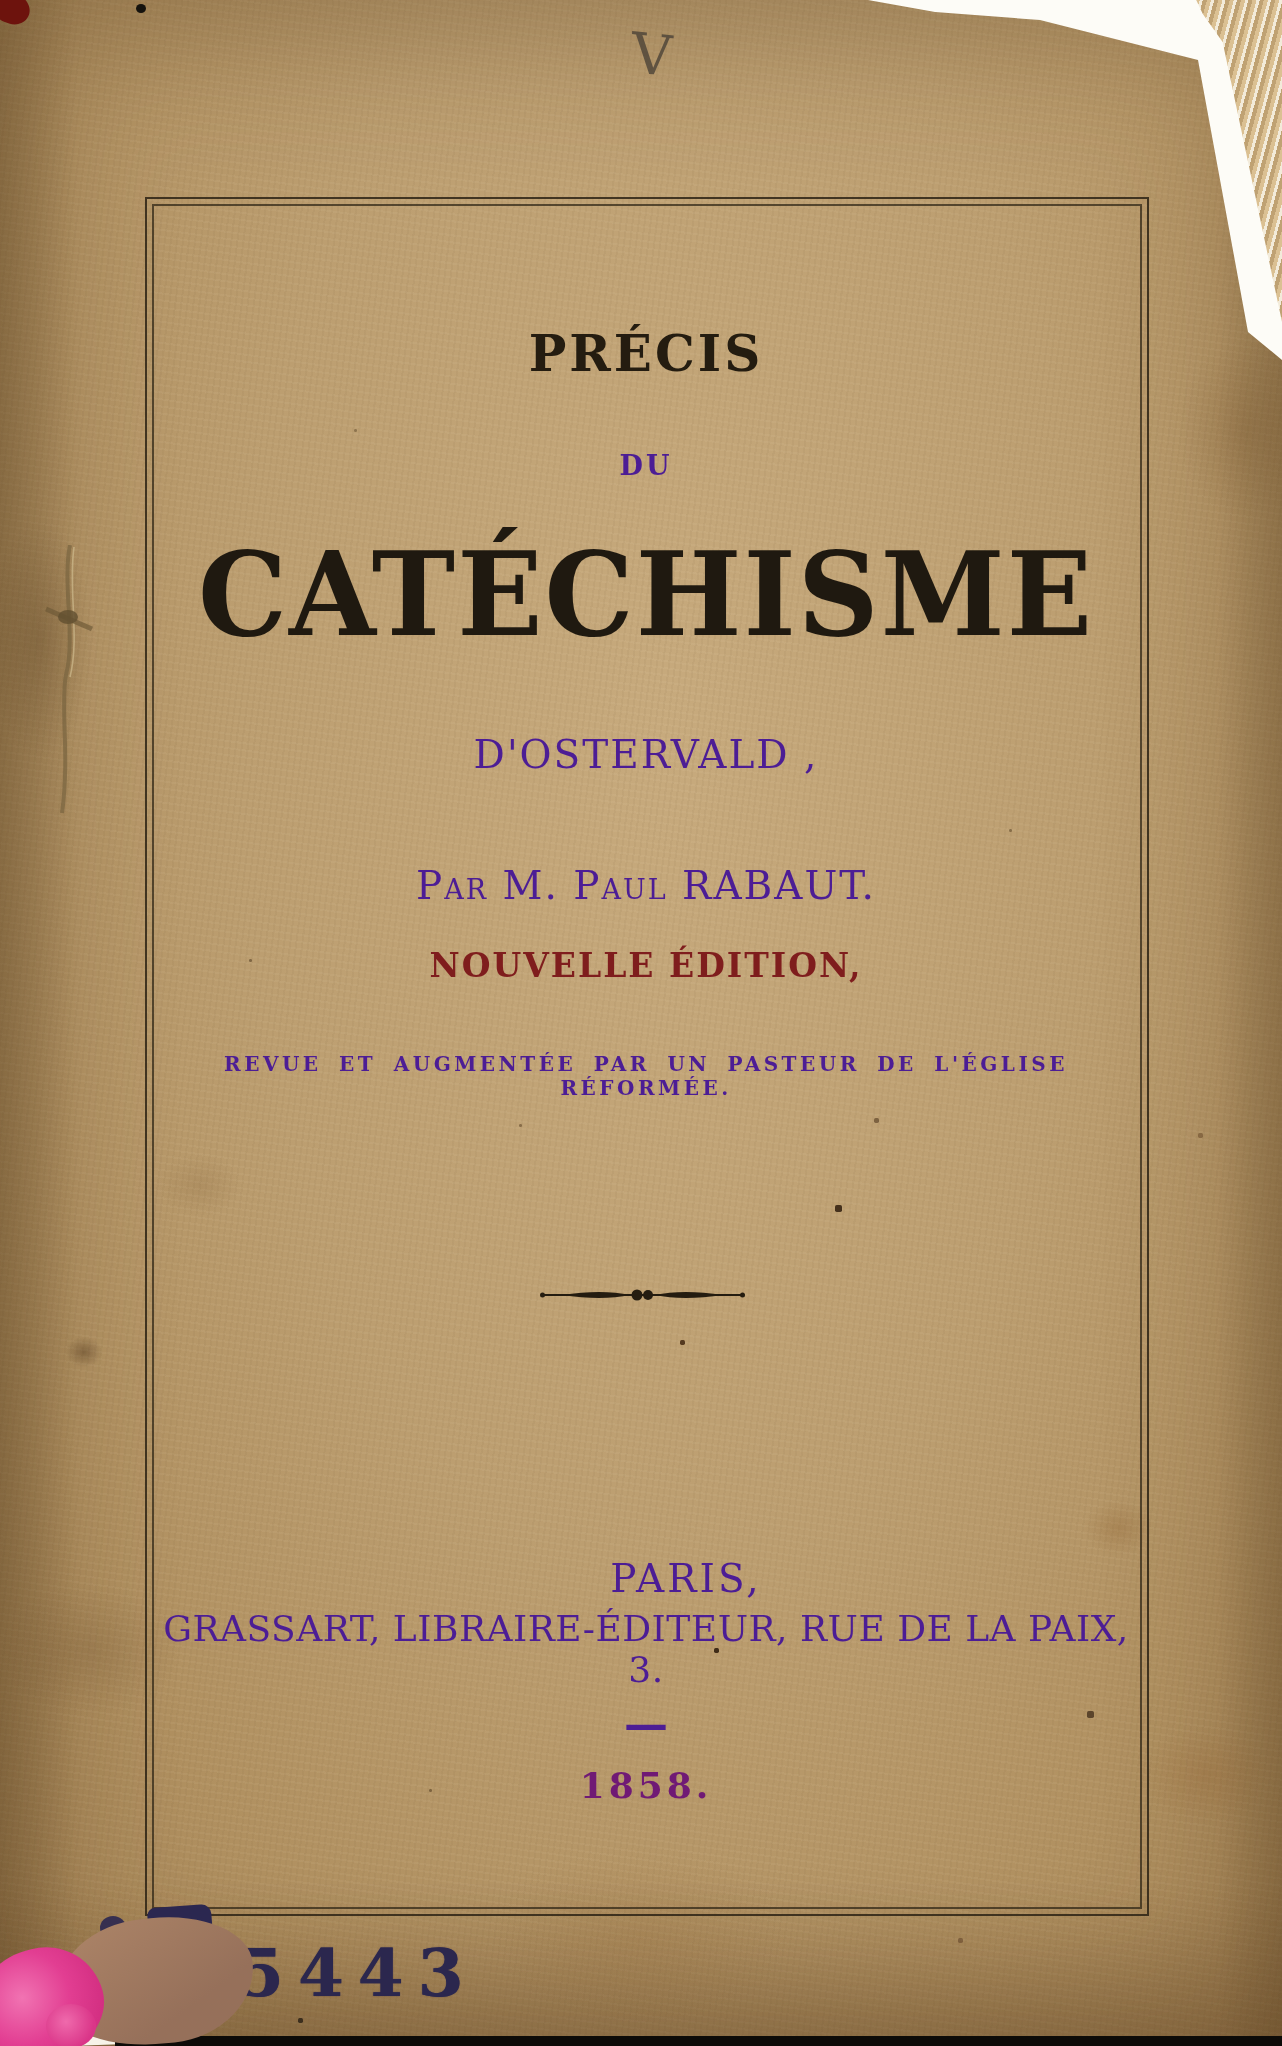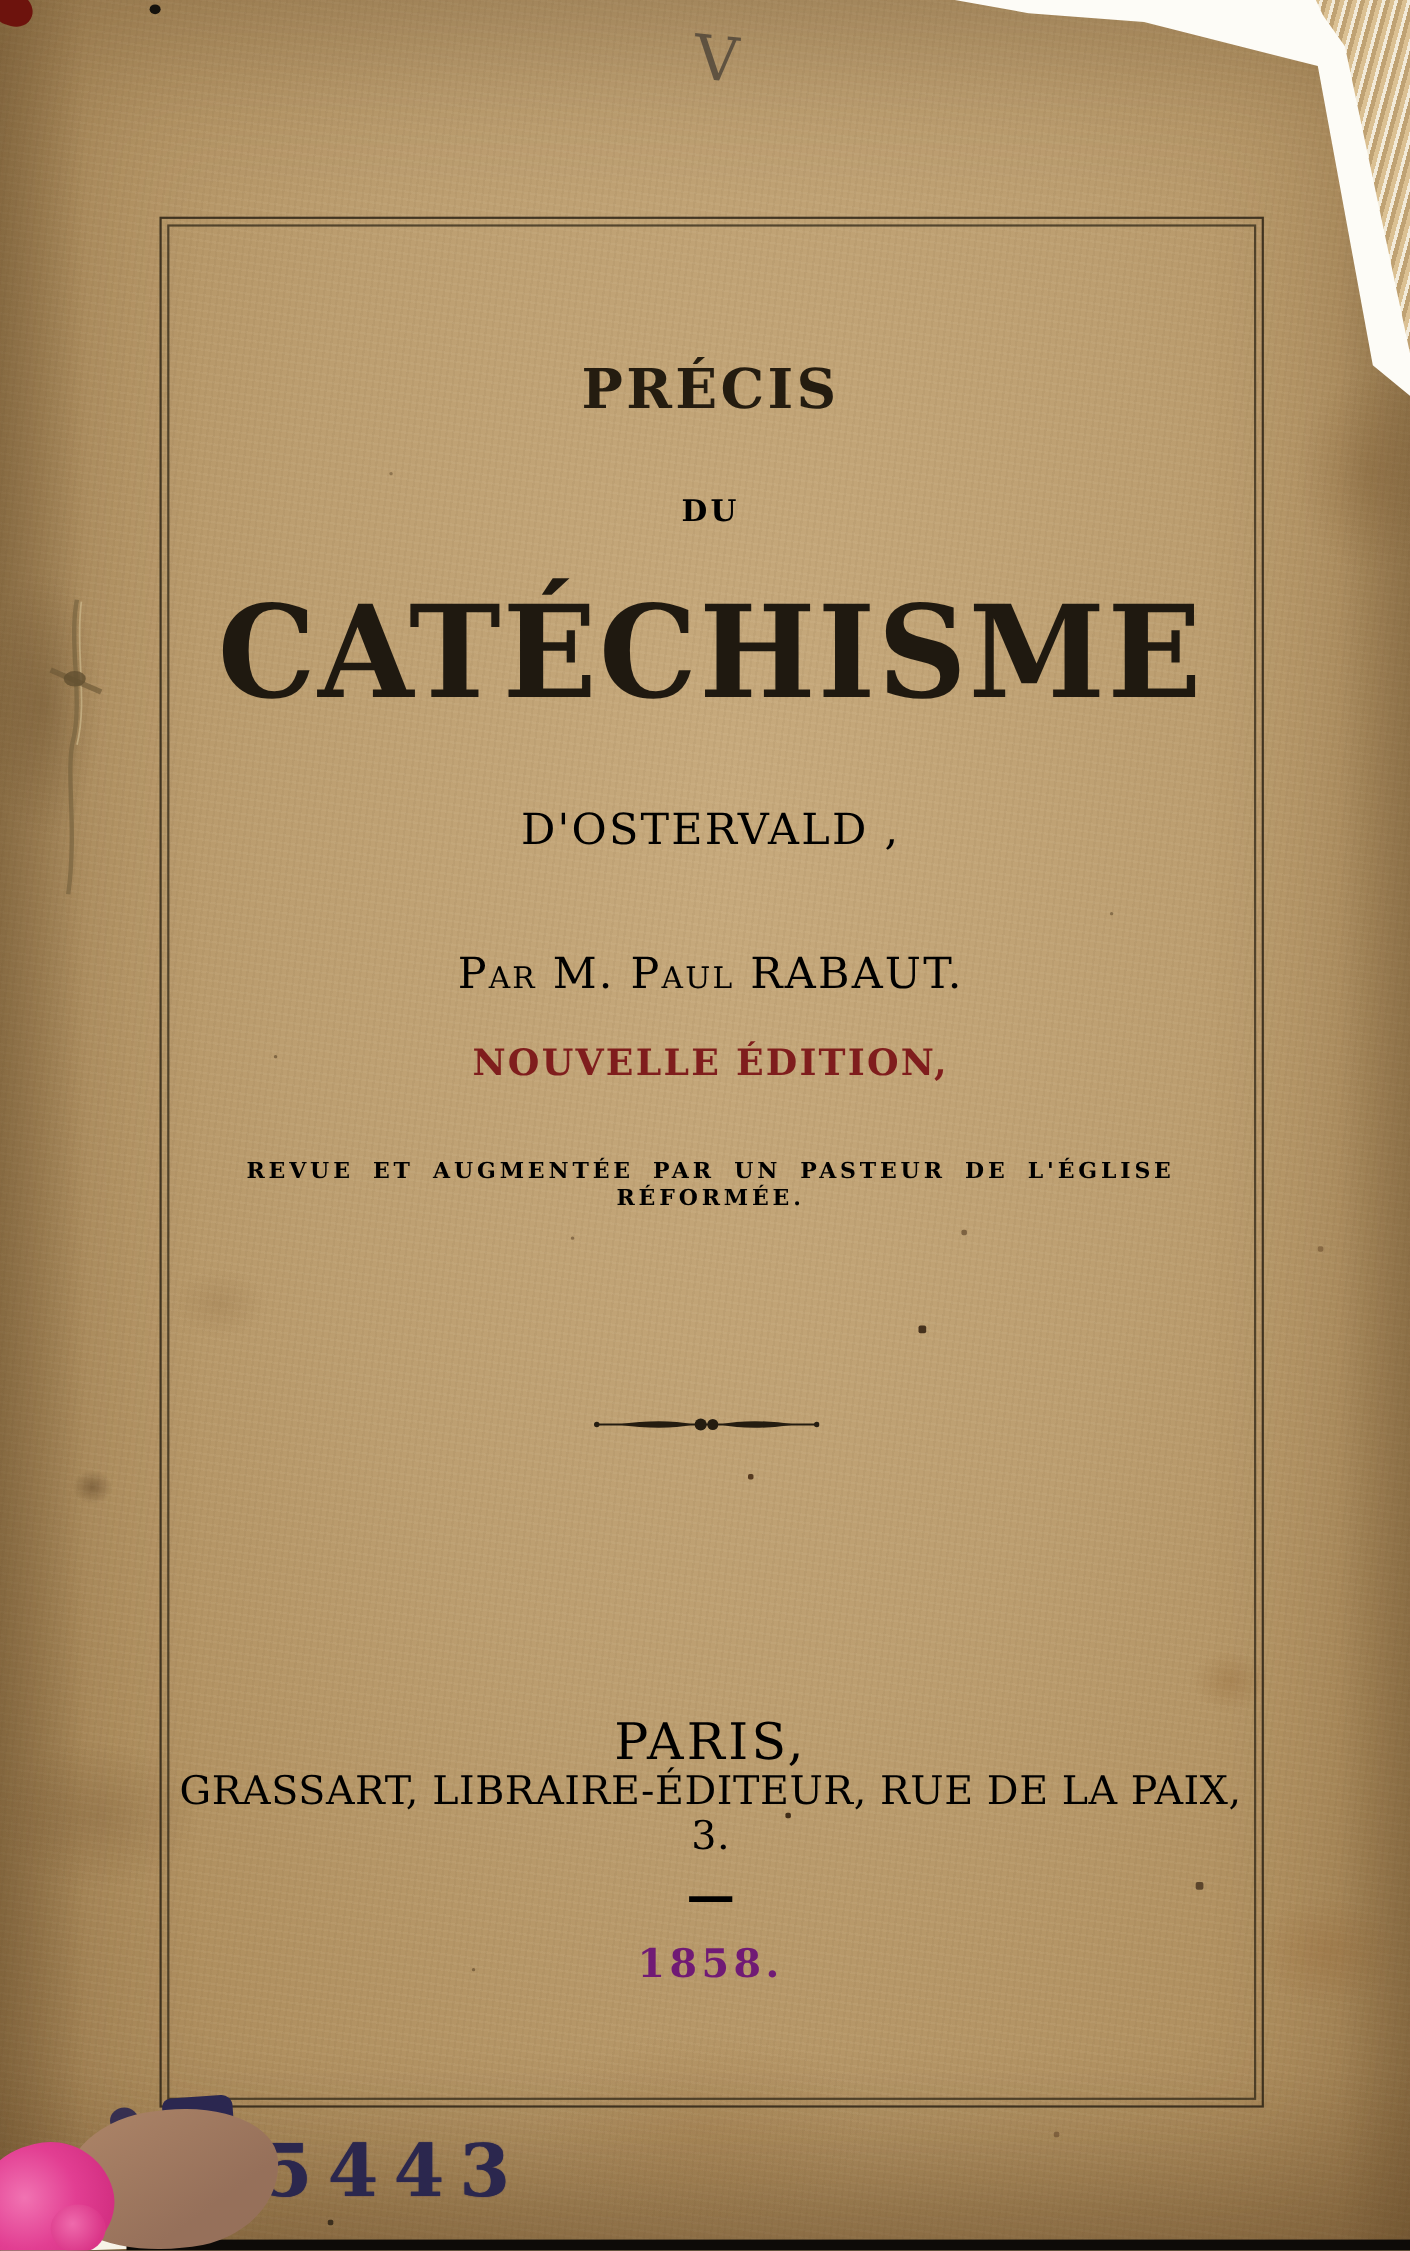--- a/index.html
+++ b/index.html
@@ -30,29 +30,29 @@
       1090px 1714px 0 3px rgba(70,50,30,.8),876px 1120px 0 2px rgba(80,55,30,.6),
       300px 2020px 0 2px #3a2f20,520px 1125px 0 1px rgba(80,55,30,.5),250px 960px 0 1px rgba(70,50,25,.5),
       1010px 830px 0 1px rgba(70,50,25,.45),430px 1790px 0 1px rgba(70,50,25,.5),
       960px 1940px 0 2px rgba(90,60,35,.5),1200px 1135px 0 2px rgba(100,70,40,.5),
       355px 430px 0 1px rgba(70,50,25,.4),905px 555px 0 1px rgba(70,50,25,.4);}
   
   .frame{position:absolute;left:145px;top:197px;width:1000px;height:1715px;
          border:2px solid rgba(43,34,20,.85);}
   .frame-inner{position:absolute;inset:5px;border:2px solid rgba(43,34,20,.72);}
   
-  .t{position:absolute;left:145px;width:1002px;text-align:center;color:#000000;z-index:3;}
+  .t{position:absolute;left:145px;width:1002px;text-align:center;color:#4c1d95;z-index:3;}
   .series{top:324px;font-size:50px;font-weight:700;letter-spacing:3px;color:#241c10;}
   .du{top:450px;font-size:27px;font-weight:700;letter-spacing:3px;}
   .main-title{top:528px;font-size:112px;font-weight:700;letter-spacing:2px;color:#1f1910;transform:scaleY(1.04);}
   .subtitle{top:732px;font-size:39px;letter-spacing:2px;}
   .byline{top:836px;font-size:39px;font-variant:small-caps;letter-spacing:2px;margin-top:27px;}
   .edition{top:946px;font-size:33px;font-weight:700;letter-spacing:2px;color:#7f1d1d;}
   .revision{top:1052px;font-size:20px;font-weight:700;letter-spacing:3.5px;word-spacing:7px;}
-  .city{top:1556px;font-size:46px;letter-spacing:3px;}
+  .city{top:1556px;font-size:39px;letter-spacing:3px;padding-left:40px;}
   .publisher{top:1608px;font-size:36px;letter-spacing:.5px;}
   .dash{top:1698px;font-size:44px;font-weight:700;}
   .year{top:1764px;font-size:36px;font-weight:700;letter-spacing:4px;color:#701a75;}
   .ornament{position:absolute;left:540px;top:1284px;z-index:3;}
   
   .vmark{position:absolute;left:612px;top:22px;width:80px;text-align:center;font-size:56px;
          color:rgba(75,66,55,.8);transform:rotate(6deg) skewX(4deg);z-index:3;}
   
   .twine{position:absolute;left:40px;top:545px;z-index:2;opacity:.9;}
   

